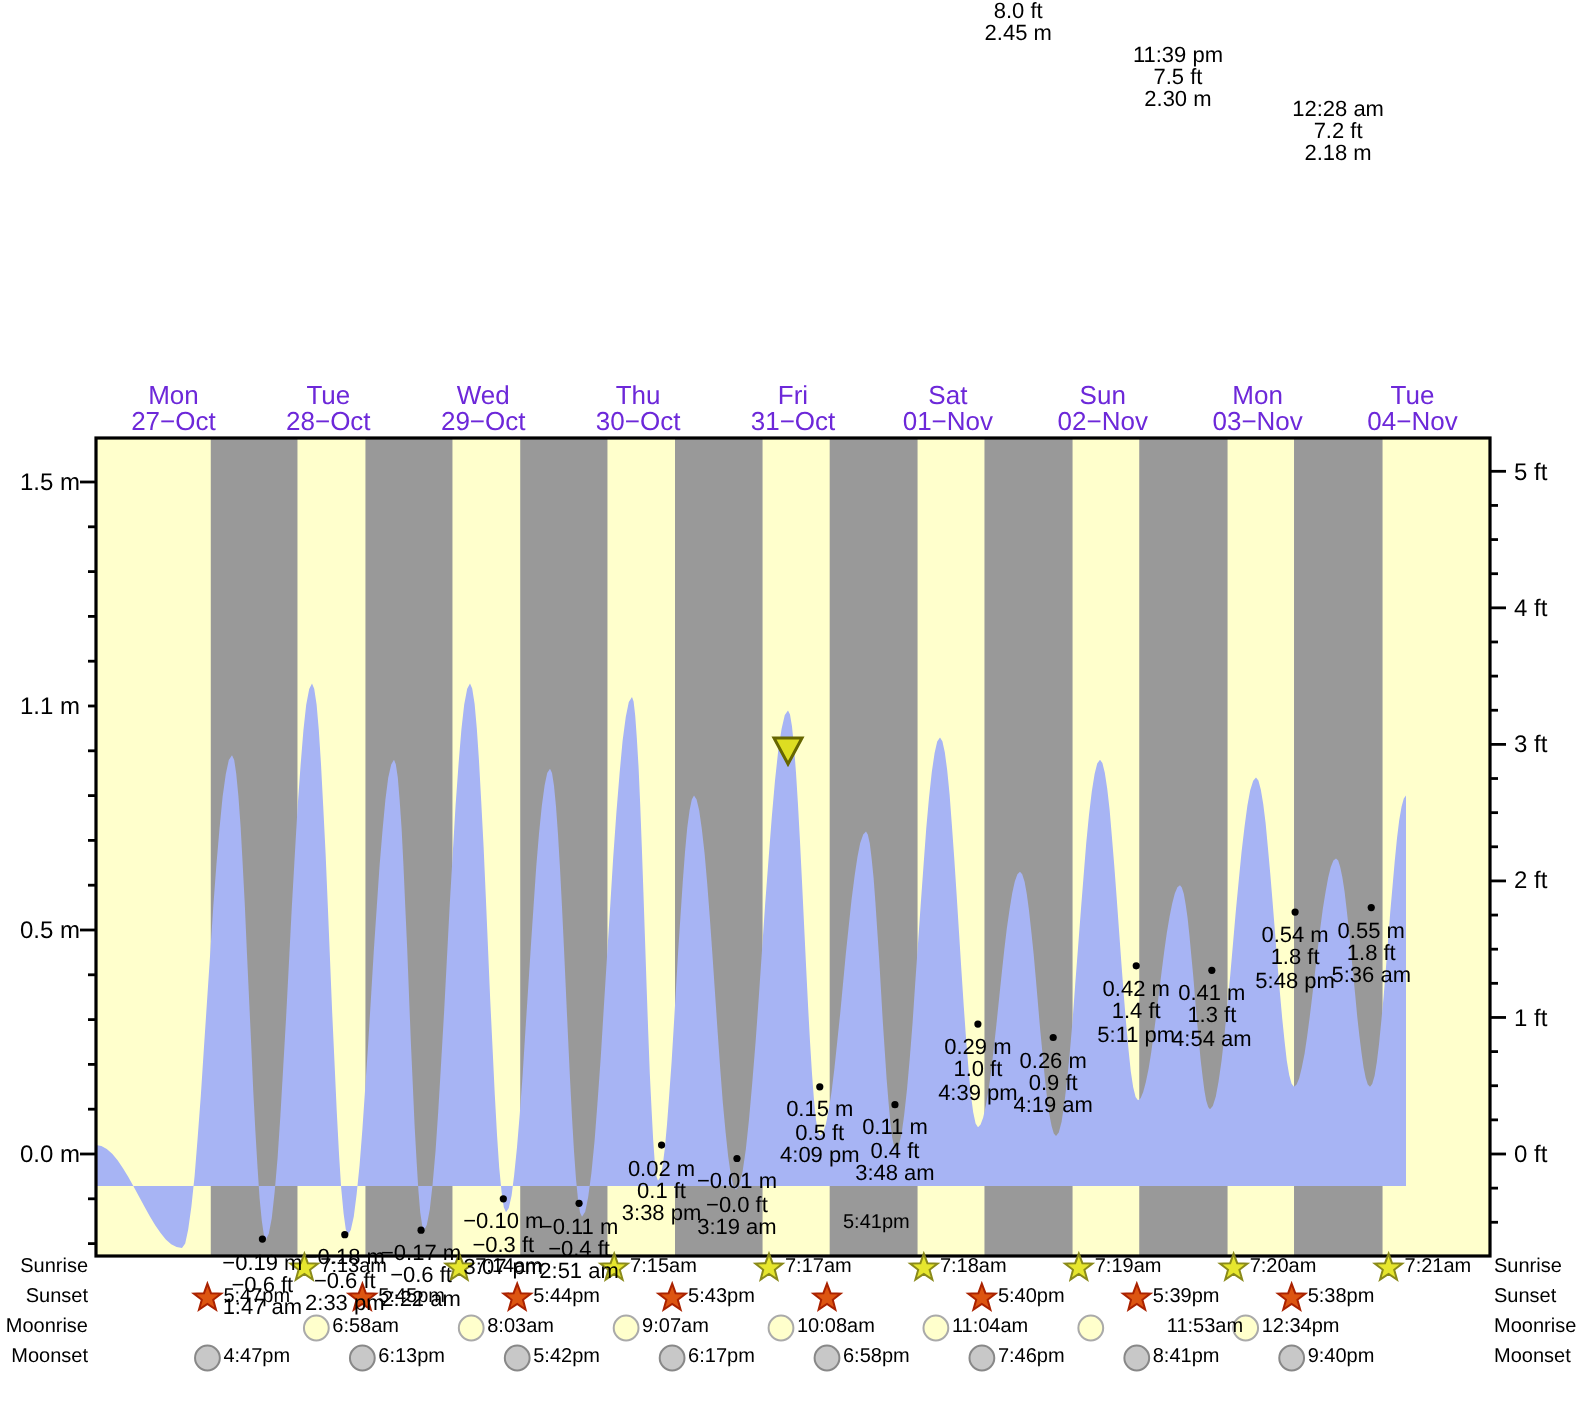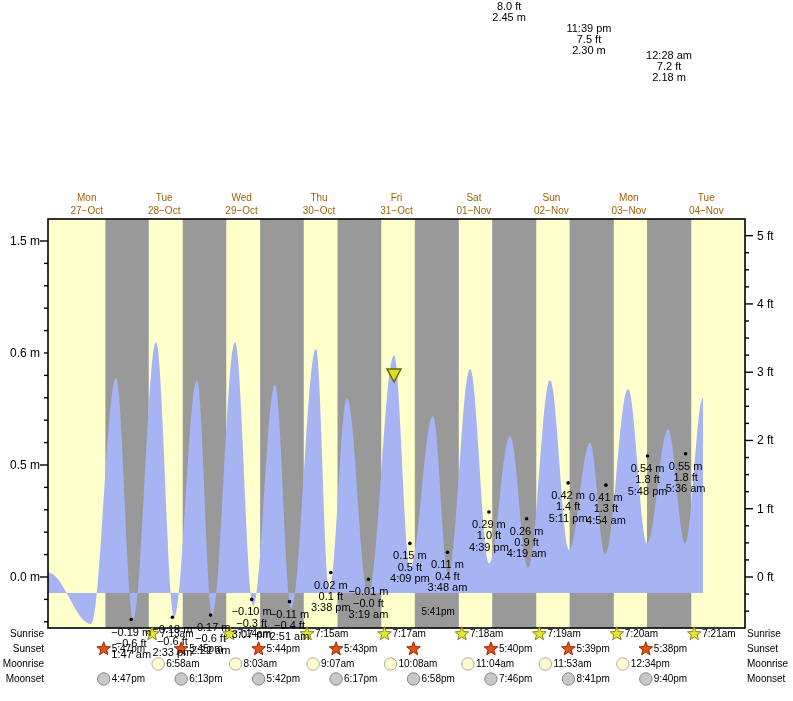--- a/index.html
+++ b/index.html
@@ -3,21 +3,21 @@
 <meta charset="utf-8">
 <style>
   html,body{margin:0;padding:0;background:#fff;}
   #page{position:relative;width:793px;height:701px;overflow:hidden;background:#fff;
         font-family:"Liberation Sans",sans-serif;color:#000;}
   #chart-svg{position:absolute;left:0;top:0;z-index:1;}
   .txt{position:absolute;z-index:2;white-space:nowrap;}
   .center{transform:translateX(-50%);text-align:center;}
   .title{font-size:17.5px;white-space:pre;}
   .subtitle{font-size:11.5px;font-weight:bold;}
-  .daylab{font-size:10px;color:#a16207;line-height:13px;text-align:center;transform:translateX(-50%);}
+  .daylab{font-size:13px;color:#6d28d9;line-height:13px;text-align:center;transform:translateX(-50%);}
   .axlab{font-size:12px;}
   .axlab.left{left:0;width:40px;text-align:right;}
   .ann{font-size:11px;line-height:11.3px;text-align:center;transform:translateX(-50%);}
   .evt{font-size:10px;}
   .rowlab{font-size:10px;}
   .rowlab.left{left:0;width:44px;text-align:right;}
   .newmoon{font-size:10.5px;transform:translateX(-50%);margin-top:18px;}
 </style>
 </head>
 <body>
@@ -130,21 +130,21 @@
   <div class="txt rowlab left" style="top:658px;">Moonrise</div>
   <div class="txt rowlab left" style="top:673px;">Moonset</div>
 
   <div class="txt rowlab" style="left:747px;top:628px;">Sunrise</div>
   <div class="txt rowlab" style="left:747px;top:643px;">Sunset</div>
   <div class="txt rowlab" style="left:747px;top:658px;">Moonrise</div>
   <div class="txt rowlab" style="left:747px;top:673px;">Moonset</div>
 
   <div class="txt newmoon" style="left:184px;top:687px;">New Moon | 7:14pm</div>
 <div class="txt axlab left" style="left: 0px; top: 234px;">1.5 m</div>
-    <div class="txt axlab left" style="left: 0px; top: 346px;">0.6 m</div>
+    <div class="txt axlab left" style="left: 0px; top: 346px;">1.1 m</div>
     <div class="txt axlab left" style="left: 0px; top: 458px;">0.5 m</div>
     <div class="txt axlab left" style="left: 0px; top: 570px;">0.0 m</div>
     <div class="txt axlab" style="left: 757px; top: 228.65px;">5 ft</div>
     <div class="txt axlab" style="left: 757px; top: 296.92px;">4 ft</div>
     <div class="txt axlab" style="left: 757px; top: 365.19px;">3 ft</div>
     <div class="txt axlab" style="left: 757px; top: 433.46px;">2 ft</div>
     <div class="txt axlab" style="left: 757px; top: 501.73px;">1 ft</div>
     <div class="txt axlab" style="left: 757px; top: 570px;">0 ft</div>
     <div class="txt daylab" style="left: 86.7222px; top: 191px;">
       <div>Mon</div>
@@ -286,21 +286,21 @@
     <div class="txt evt" style="left: 344.056px; top: 643px;">5:43pm</div>
     <div class="txt evt" style="left: 421.5px; top: 606px;">5:41pm</div>
     <div class="txt evt" style="left: 498.944px; top: 643px;">5:40pm</div>
     <div class="txt evt" style="left: 576.389px; top: 643px;">5:39pm</div>
     <div class="txt evt" style="left: 653.833px; top: 643px;">5:38pm</div>
     <div class="txt evt" style="left: 166.167px; top: 658px;">6:58am</div>
     <div class="txt evt" style="left: 243.611px; top: 658px;">8:03am</div>
     <div class="txt evt" style="left: 321.056px; top: 658px;">9:07am</div>
     <div class="txt evt" style="left: 398.5px; top: 658px;">10:08am</div>
     <div class="txt evt" style="left: 475.944px; top: 658px;">11:04am</div>
-    <div class="txt evt" style="left: 553.389px; top: 658px;">11:53am</div>
+    <div class="txt evt" style="left: 553.389px; top: 658px; padding-left: 30px;">11:53am</div>
     <div class="txt evt" style="left: 630.833px; top: 658px;">12:34pm</div>
     <div class="txt evt" style="left: 111.722px; top: 673px;">4:47pm</div>
     <div class="txt evt" style="left: 189.167px; top: 673px;">6:13pm</div>
     <div class="txt evt" style="left: 266.611px; top: 673px;">5:42pm</div>
     <div class="txt evt" style="left: 344.056px; top: 673px;">6:17pm</div>
     <div class="txt evt" style="left: 421.5px; top: 673px;">6:58pm</div>
     <div class="txt evt" style="left: 498.944px; top: 673px;">7:46pm</div>
     <div class="txt evt" style="left: 576.389px; top: 673px;">8:41pm</div>
     <div class="txt evt" style="left: 653.833px; top: 673px;">9:40pm</div>
   </div>

